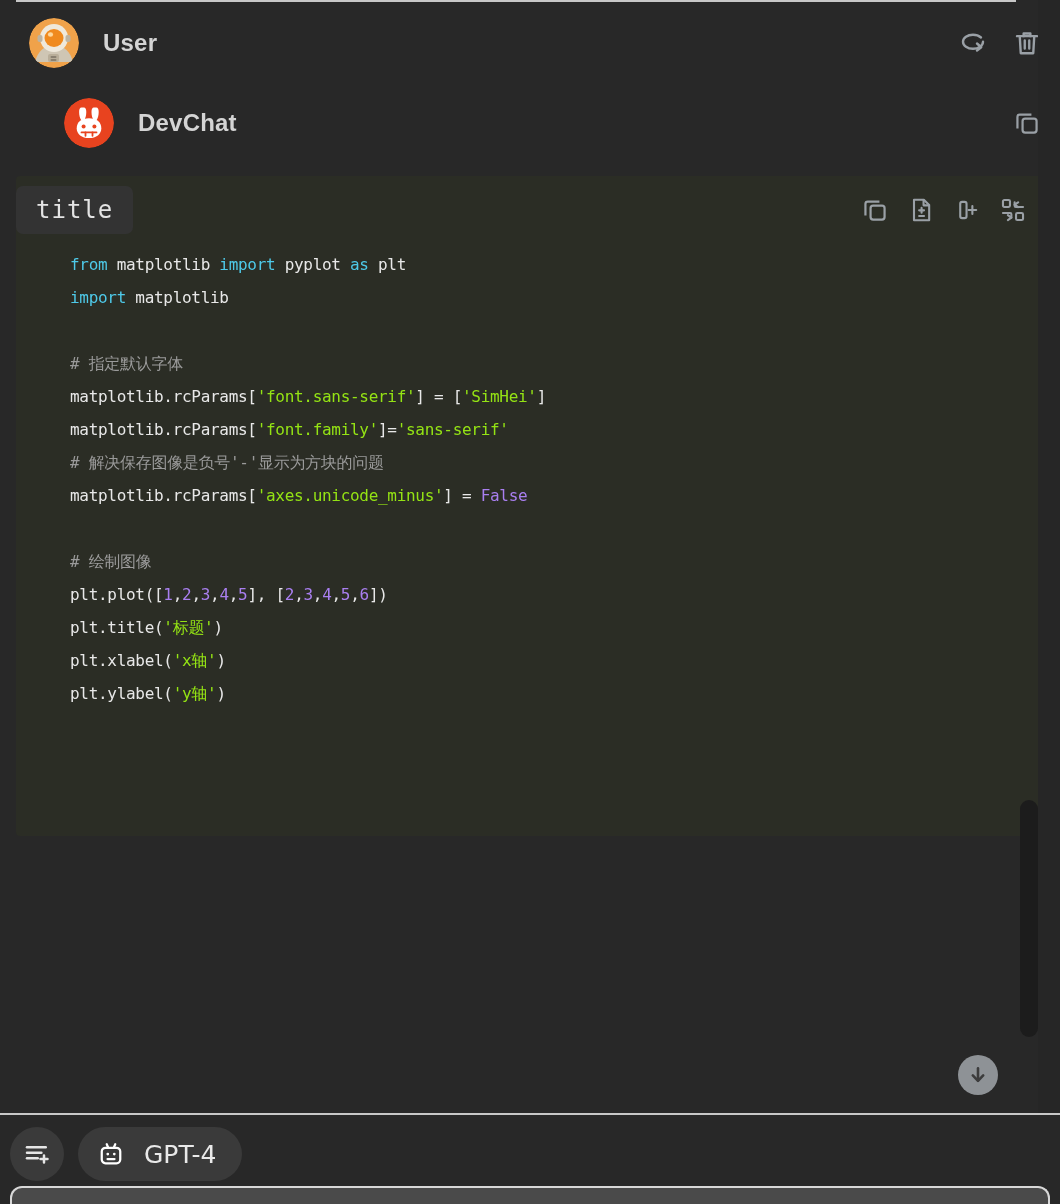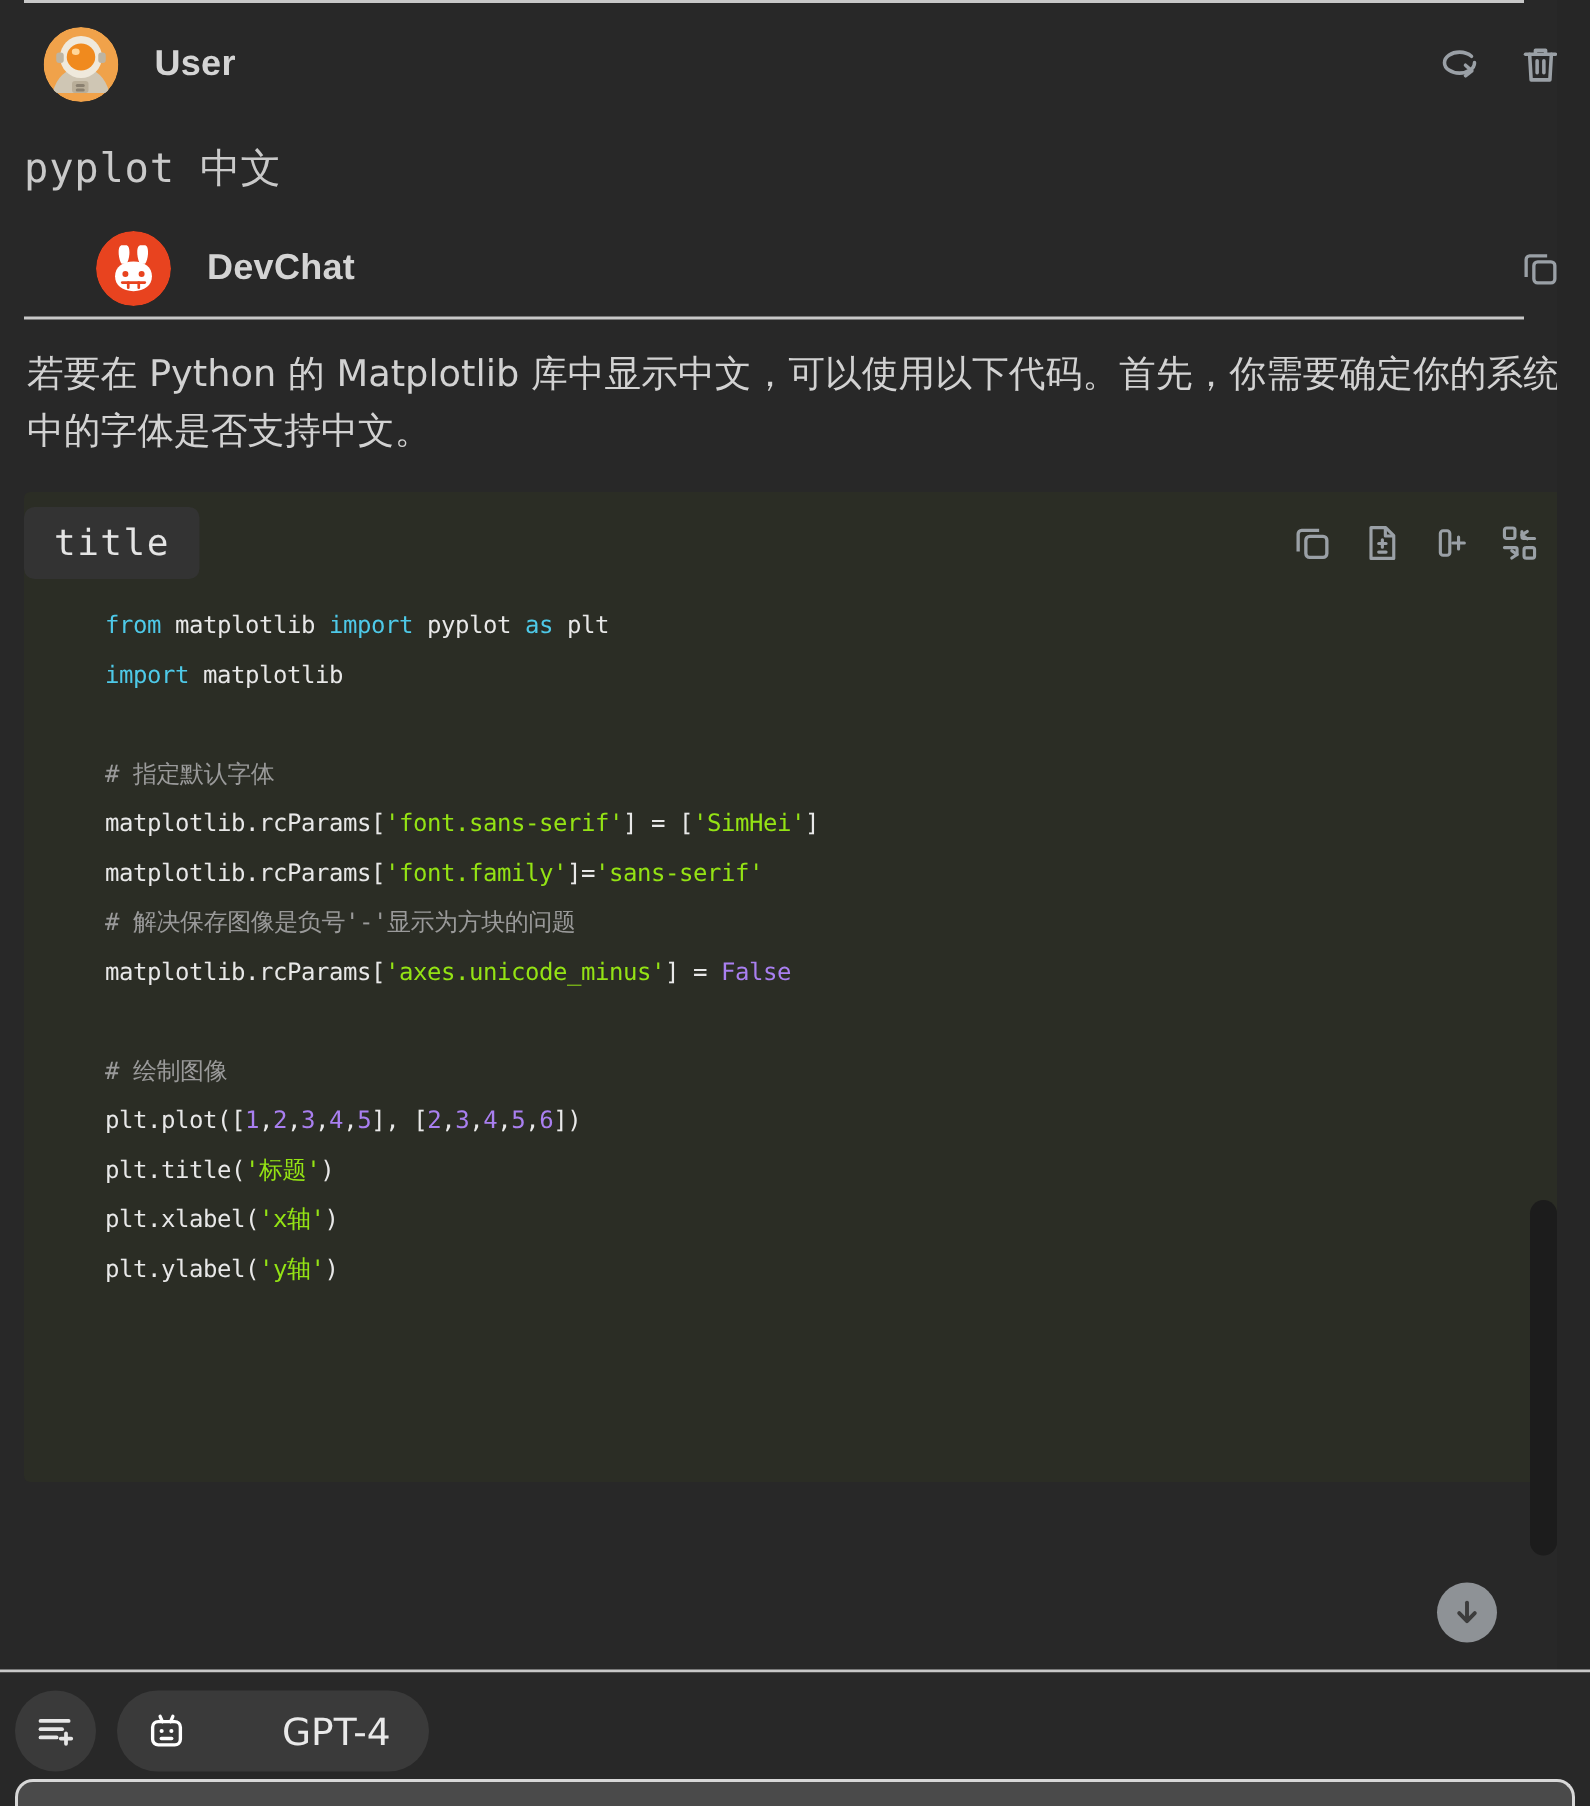--- a/index.html
+++ b/index.html
@@ -226,21 +226,20 @@
 
   .model-pill {
     margin-left: 14px;
     height: 54px;
     border-radius: 27px;
     background: #3a3a3a;
     display: flex;
     align-items: center;
     padding: 0 26px 0 18px;
     cursor: pointer;
-    gap: 44px;
   }
   .model-pill .robot { color: #ffffff; display: flex; }
   .model-pill .model-name {
     margin-left: 18px;
     font-size: 25px;
     color: #e9e9e9;
     font-family: "DejaVu Sans", "Liberation Sans", sans-serif;
   }
 
   
@@ -305,21 +304,20 @@
       <div class="hdr-icon">
         <svg width="30" height="30" viewBox="0 0 24 24" fill="none" stroke="currentColor" stroke-width="1.9" stroke-linecap="round" stroke-linejoin="round">
           <path d="M4 6.5h16"></path>
           <path d="M9.3 6.5V4.4h5.4v2.1"></path>
           <path d="M6.2 6.5 7 20.2h10L17.8 6.5"></path>
           <path d="M10.2 10v6.4M13.8 10v6.4"></path>
         </svg>
       </div>
     </div>
 
-    <div class="user-body"><span>pyplot </span><span class="cjk">中文</span></div>
 
     <div class="hr-mid"></div>
 
     <div class="msg-header" style="margin-top:18px;margin-left:48px;">
 
       <div class="avatar">
         <svg viewBox="0 0 50 50" width="50" height="50" aria-hidden="true">
           <circle cx="25" cy="25" r="25" fill="#e8431f"></circle>
           <path d="M17.5 9.5c-1.6 0-2.4 1.6-2.4 4.6 0 3.4.9 6.4 2 7.8h3.2c1.1-1.4 2-4.4 2-7.8 0-3-.8-4.6-2.4-4.6z" fill="#ffffff"></path>
           <path d="M29.9 9.5c-1.6 0-2.4 1.6-2.4 4.6 0 3.4.9 6.4 2 7.8h3.2c1.1-1.4 2-4.4 2-7.8 0-3-.8-4.6-2.4-4.6z" fill="#ffffff"></path>
@@ -336,21 +334,20 @@
       <div class="header-spacer"></div>
 
       <div class="hdr-icon">
         <svg width="28" height="28" viewBox="0 0 24 24" fill="none" stroke="currentColor" stroke-width="1.9" stroke-linejoin="round">
           <rect x="8.2" y="8.2" width="12" height="12" rx="2.2"></rect>
           <path d="M15.8 4.8H5.8A2 2 0 0 0 3.8 6.8v10"></path>
         </svg>
       </div>
     </div>
 
-    <div class="assistant-prose">若要在 Python 的 Matplotlib 库中显示中文，可以使用以下代码。首先，你需要确定你的系统中的字体是否支持中文。</div>
 
     <div class="codeblock">
 
       <div class="code-toolbar">
         <div class="lang-pill">title</div>
 
         <div class="toolbar-spacer"></div>
 
         <div class="code-icon">
           <svg width="28" height="28" viewBox="0 0 24 24" fill="none" stroke="currentColor" stroke-width="1.9" stroke-linejoin="round">

